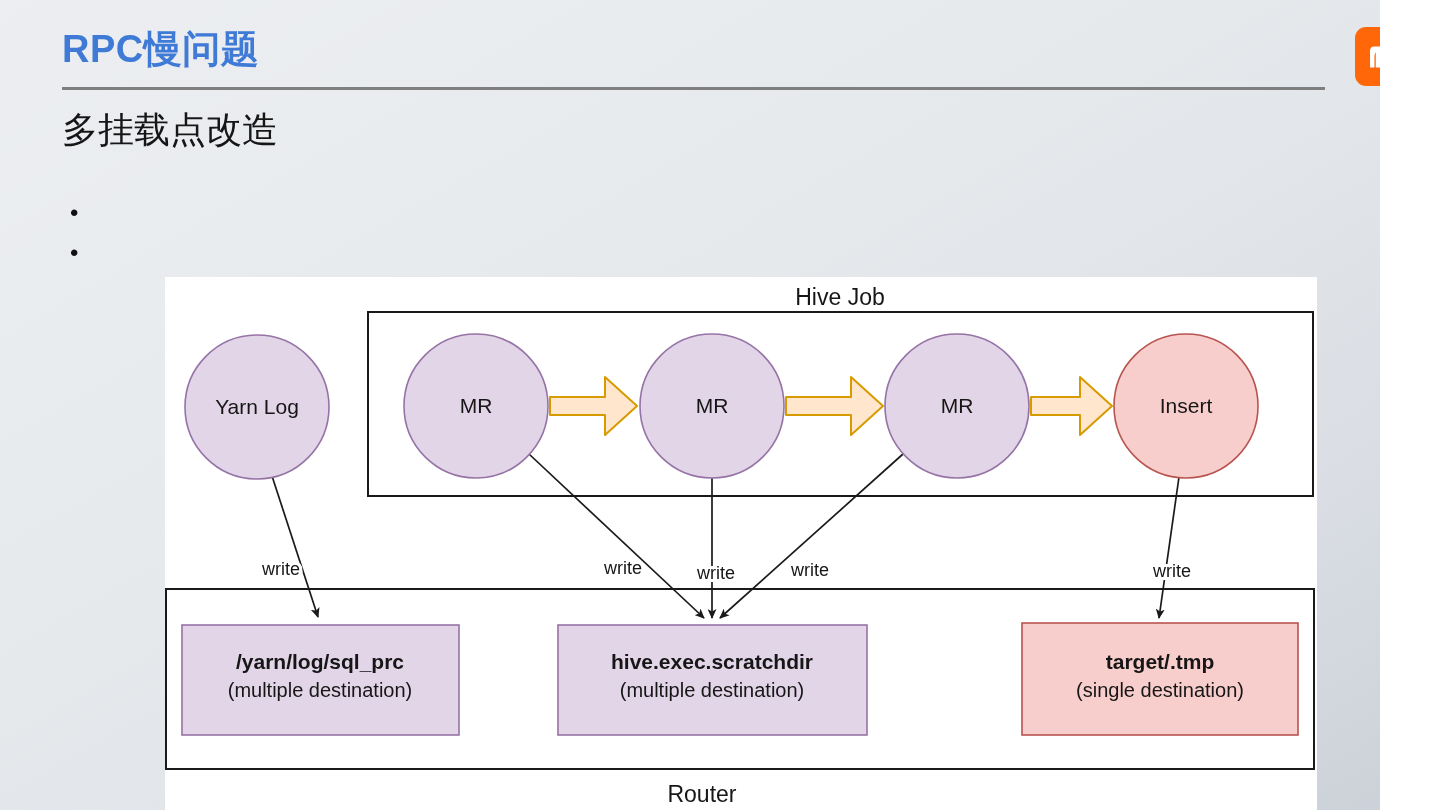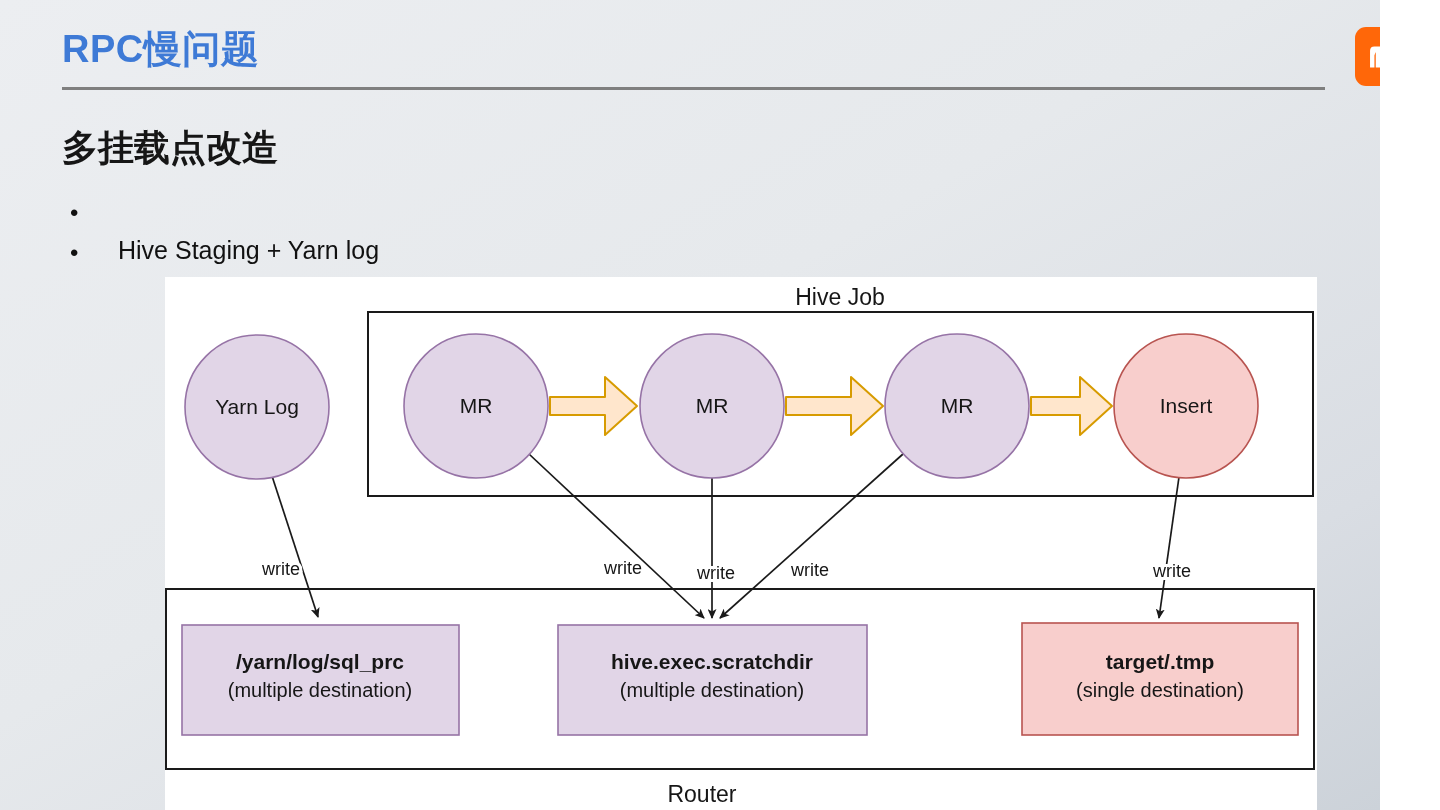--- a/index.html
+++ b/index.html
@@ -18,22 +18,22 @@
   .divider{
     position:absolute;left:62px;top:87px;
     width:1263px;height:3px;background:#7f7f7f;
   }
   .logo{
     position:absolute;left:1355px;top:27px;width:59px;height:59px;
     background:#ff6709;border-radius:11px;
     display:flex;align-items:center;justify-content:center;
   }
   .subtitle{
-    position:absolute;left:62px;top:124px;
-    font-size:36px;font-weight:bold;color:#161616;white-space:nowrap;
+    position:absolute;left:62px;top:106px;
+    font-size:36px;font-weight:normal;color:#161616;white-space:nowrap;
   }
   .bullets{
     position:absolute;left:70px;top:196px;margin:0;padding:0;list-style:none;
   }
   .bullets li{
     display:flex;align-items:flex-start;
     height:40px;font-size:25px;color:#111;
   }
   .bullets .dot{
     width:48px;font-size:24px;line-height:34px;color:#111;
@@ -73,21 +73,20 @@
   <div class="divider"></div>
 
   <div class="subtitle">多挂载点改造</div>
 
   <ul class="bullets">
     <li>
       <span class="dot">•</span>
     </li>
     <li>
       <span class="dot">•</span>
-      <span>Hive Staging + Yarn log</span>
     </li>
   </ul>
 
   <svg class="diagram" viewBox="165 277 1152 533">
     <defs>
       <marker id="ah" markerWidth="11" markerHeight="9" refX="9" refY="4.5" orient="auto" markerUnits="userSpaceOnUse">
         <path d="M0,0 L10,4.5 L0,9 L2.5,4.5 Z" fill="#1a1a1a"></path>
       </marker>
     </defs>
 

